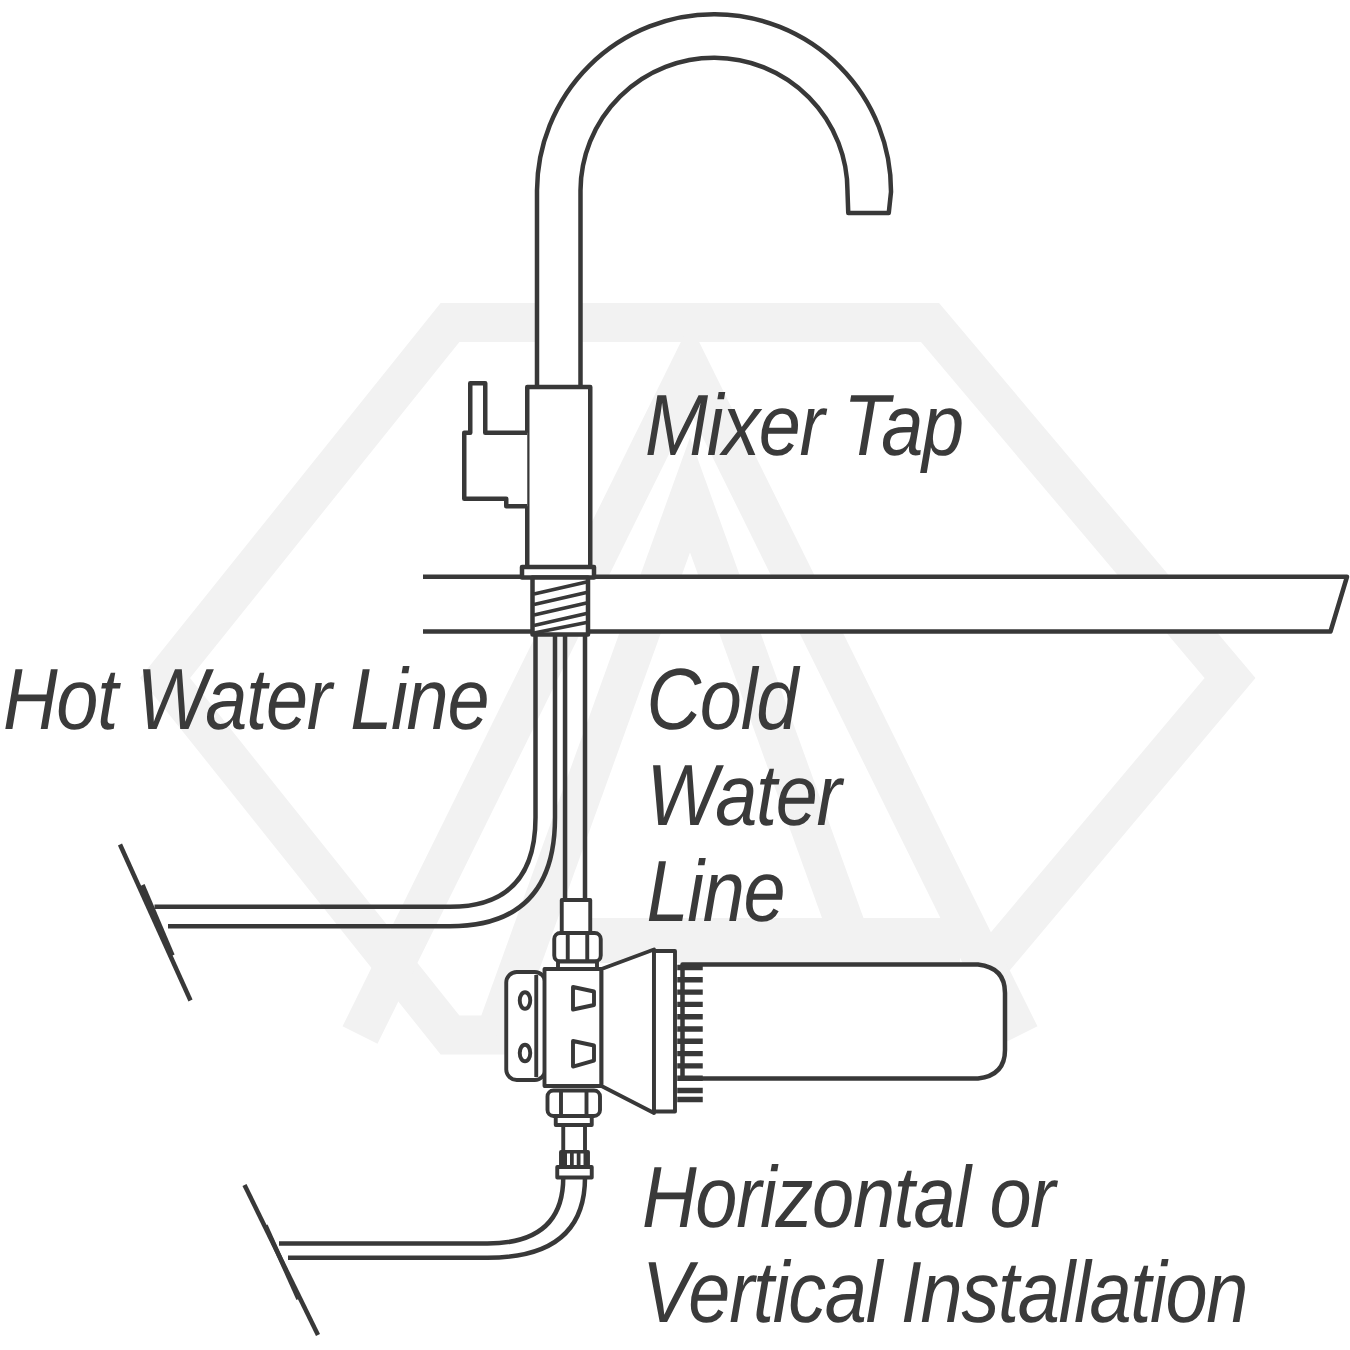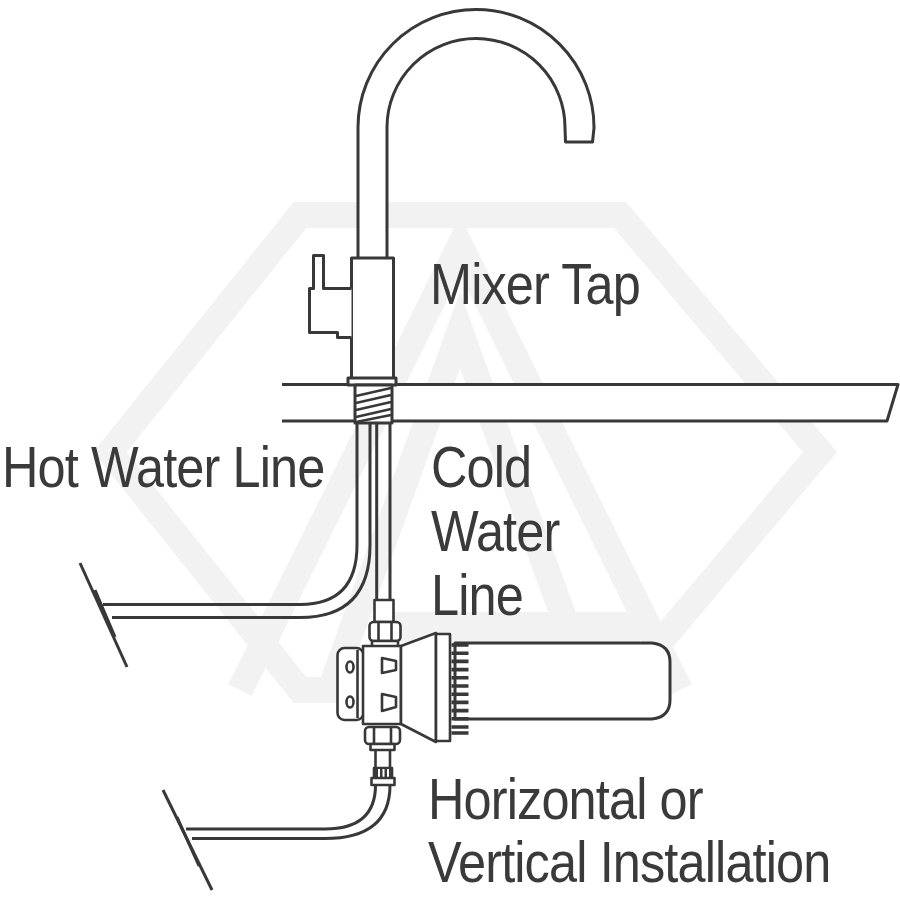--- a/index.html
+++ b/index.html
@@ -1,18 +1,18 @@
 <!DOCTYPE html>
 <html><head>
 <meta charset="utf-8">
 <style>
   html,body{margin:0;padding:0;}
   body{width:900px;height:900px;background:var(--bg,#fff);position:relative;overflow:hidden;
        font-family:"Liberation Sans","DejaVu Sans",sans-serif;}
-  .stage{position:absolute;inset:0;width:900px;height:900px;}
+  .stage{position:absolute;inset:0;width:900px;height:900px;font-style:italic;}
   svg.drawing{position:absolute;left:0;top:0;}
   .label{
     position:absolute;
     color:var(--ink,#3a3a3a);
     font-size:58px;
     line-height:64px;
     letter-spacing:-1px;
     transform:scaleX(0.87);
     transform-origin:left top;
     white-space:nowrap;

